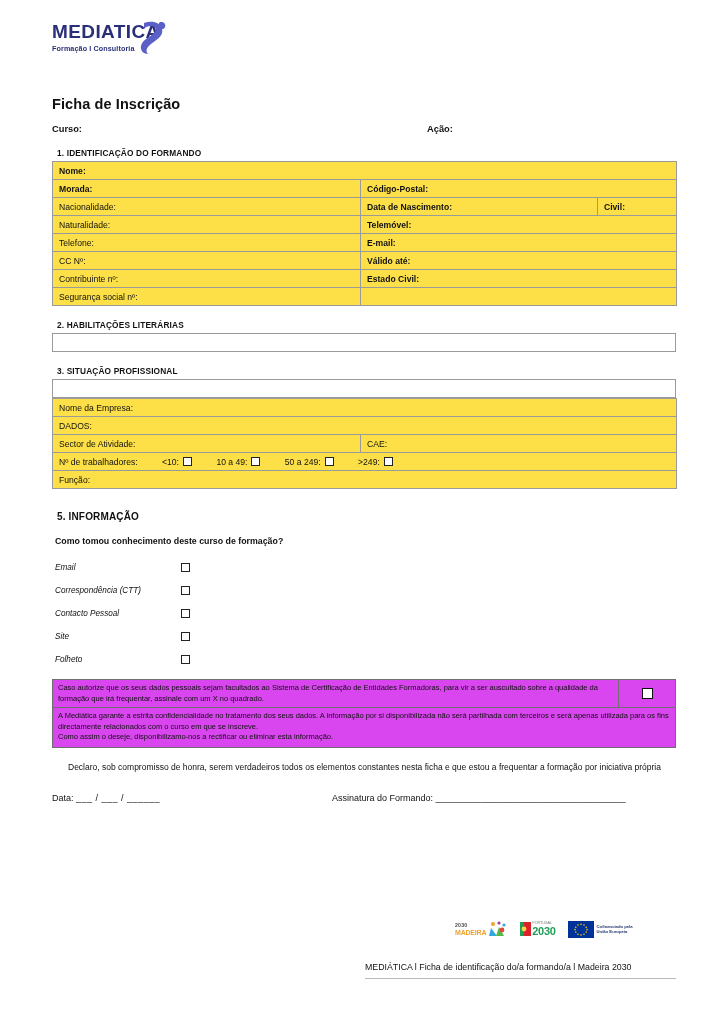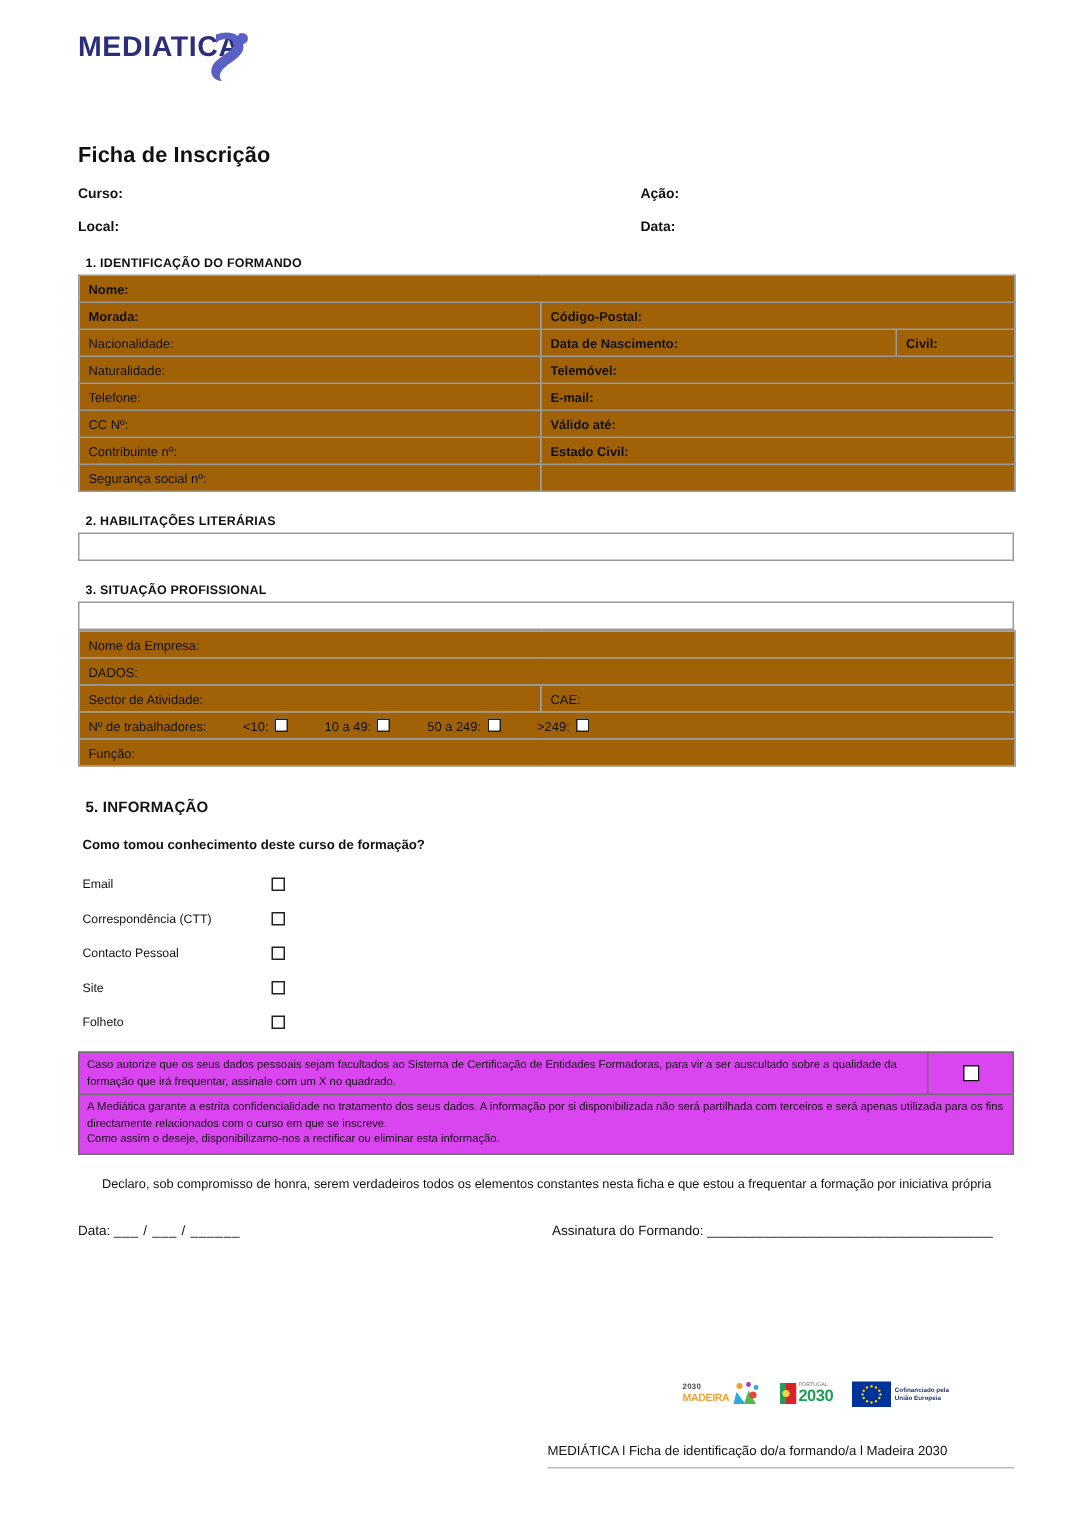--- a/index.html
+++ b/index.html
@@ -92,21 +92,21 @@
     border-collapse: collapse;
     width: 624px;
     table-layout: fixed;
   }
   table.form td {
     border: 1px solid #9a9a9a;
     height: 17px;
     padding: 0 0 0 6px;
     font-size: 8.6px;
     vertical-align: middle;
-    background: #a16207;
+    background: #fde047;
   }
   td.b { font-weight: bold; }
   td.n { font-weight: normal; }
 
   
   .single-box {
     width: 624px;
     height: 19px;
     border: 1px solid #9a9a9a;
     box-sizing: border-box;
@@ -134,21 +134,21 @@
     margin: 14px 0 0 3px;
   }
   .info-list { margin-top: 10px; }
   .info-row {
     display: flex;
     align-items: center;
     height: 23px;
     margin-left: 3px;
     font-size: 8.2px;
   }
-  .info-row .lbl { width: 126px; }
+  .info-row .lbl { width: 126px; font-style: italic; }
   .info-row .box {
     width: 9px; height: 9px;
     border: 1.2px solid #222222;
     background: #ffffff;
     box-sizing: border-box;
   }
 
   
   .consent {
     width: 624px;
@@ -191,21 +191,21 @@
     line-height: 12.5px;
     width: 620px;
     margin-left: 16px;
   }
   .sign-row {
     display: flex;
     margin-top: 20px;
     font-size: 9px;
   }
   .sign-date { width: 280px; }
-  .sign-name { flex: 1; margin-left: 36px; }
+  .sign-name { flex: 1; }
   .uline-s { letter-spacing: 0.5px; }
 
   
   .footer-logos {
     position: absolute;
     left: 455px;
     top: 920px;
     display: flex;
     align-items: center;
     gap: 12px;
@@ -256,35 +256,32 @@
   }
 </style>
 </head>
 <body>
 
 <div class="page">
   <div class="content">
 
     <div class="logo-block">
       <div class="logo-word">MEDIATICA</div>
+      <div class="logo-sub">Formação I Consultoria</div>
       <svg class="logo-swoosh" viewBox="0 0 34 38">
         <path d="M10 3 C18 0, 26 2, 28 9 C30 16, 22 20, 17 24 C13 27, 11 31, 14 34 C10 34, 6 31, 7 26 C8 20, 16 17, 20 13 C23 10, 22 6, 17 6 C14 6, 11 7, 10 9 Z" fill="#5b60c6"></path>
         <path d="M27 2 C30 2, 32 4, 31 7 C30 10, 26 10, 25 7 C24 4, 25 2, 27 2 Z" fill="#5b60c6"></path>
       </svg>
     </div>
 
     <div class="doc-title">Ficha de Inscrição</div>
 
     <div class="hdr-row">
       <div class="hdr-left">Curso:</div>
       <div class="hdr-right">Ação:</div>
-    </div>
-    <div class="hdr-row">
-      <div class="hdr-left">Local:</div>
-      <div class="hdr-right">Data:</div>
     </div>
 
     <div class="section-caption">1. IDENTIFICAÇÃO DO FORMANDO</div>
     <table class="form">
       <colgroup>
         <col style="width:308px">
           <col style="width:237px">
           <col style="width:79px">
       </colgroup>
       <tbody>

